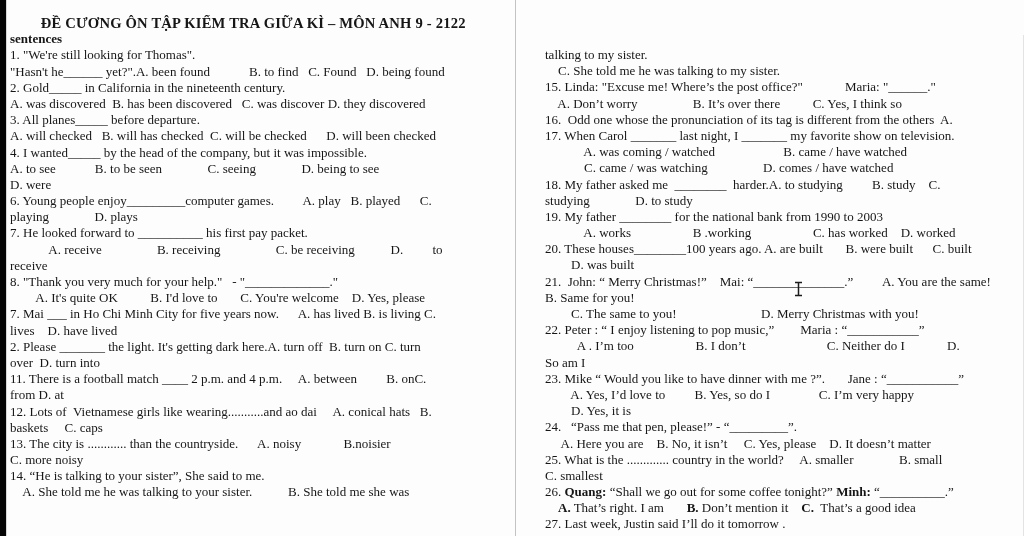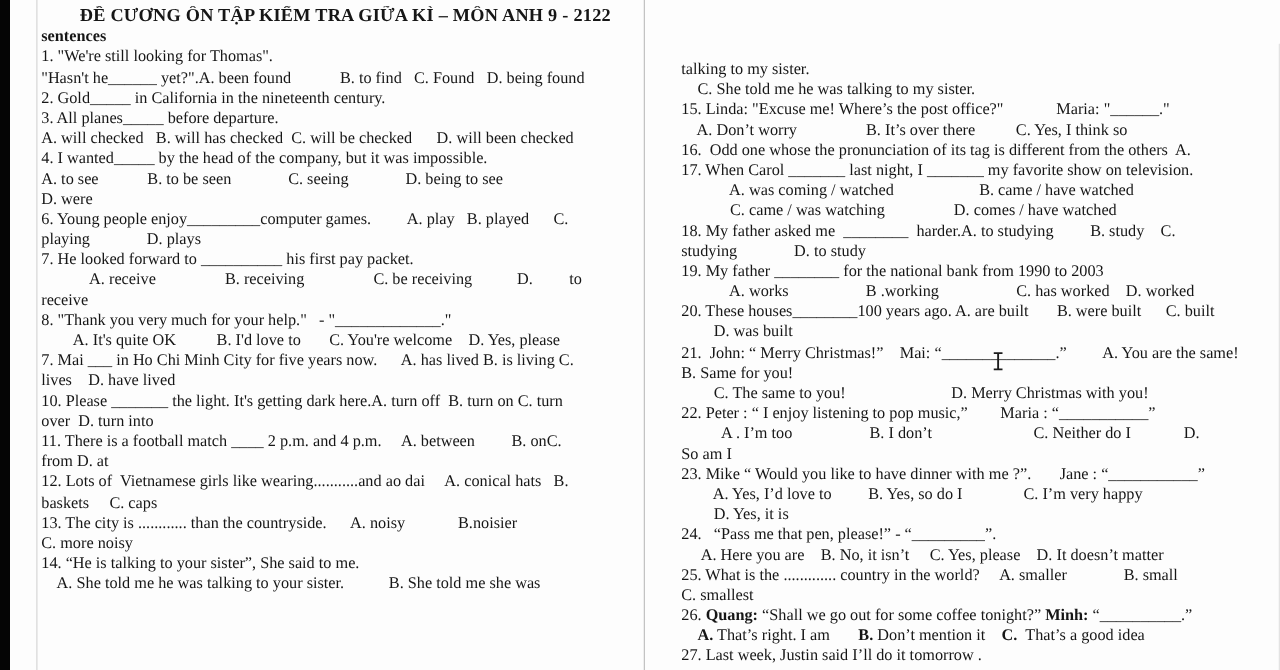--- a/index.html
+++ b/index.html
@@ -17,23 +17,23 @@
     background: #050505;
   }
 
   .page {
     position: absolute; top: 0; height: 536px;
     box-sizing: border-box;
     background: #fdfdfd;
     overflow: hidden;
   }
   .page-left {
-    left: 29px; width: 504px;
+    left: 6px; width: 504px;
     border-left: 1px solid #d8d8d8;
-    padding: 5px 0 0 3px;
+    padding: 15px 0 0 3px;
   }
   .page-right {
     left: 516px; width: 508px;
     padding: 12px 0 0 29px;
     border-right: 1px solid #e3e3e3;
     margin-top: 35px;
   }
   .divider {
     position: absolute; left: 515px; top: 0;
     width: 1px; height: 536px;
@@ -60,35 +60,36 @@
 <div class="screen">
   <div class="edge-bar"></div>
 
   <div class="page page-left">
     <div id="left-lines">
         <div class="line doc-title"><span class="b">        ĐỀ CƯƠNG ÔN TẬP KIỂM TRA GIỮA KÌ – MÔN ANH 9 - 2122</span></div>
         <div class="line"><span class="b">sentences</span></div>
         <div class="line">1. "We're still looking for Thomas".</div>
         <div class="line">"Hasn't he______ yet?".A. been found            B. to find   C. Found   D. being found</div>
         <div class="line">2. Gold_____ in California in the nineteenth century.</div>
+        <div class="line">A. was discovered  B. has been discovered   C. was discover D. they discovered</div>
         <div class="line">3. All planes_____ before departure.</div>
         <div class="line">A. will checked   B. will has checked  C. will be checked      D. will been checked</div>
         <div class="line">4. I wanted_____ by the head of the company, but it was impossible.</div>
         <div class="line">A. to see            B. to be seen              C. seeing              D. being to see</div>
         <div class="line">D. were</div>
         <div class="line">6. Young people enjoy_________computer games.         A. play   B. played      C.</div>
         <div class="line">playing              D. plays</div>
         <div class="line">7. He looked forward to __________ his first pay packet.</div>
         <div class="line">            A. receive                 B. receiving                 C. be receiving           D.         to</div>
         <div class="line">receive</div>
         <div class="line">8. "Thank you very much for your help."   - "_____________."</div>
         <div class="line">        A. It's quite OK          B. I'd love to       C. You're welcome    D. Yes, please</div>
         <div class="line">7. Mai ___ in Ho Chi Minh City for five years now.      A. has lived B. is living C.</div>
         <div class="line">lives    D. have lived</div>
-        <div class="line">10. Please _______ the light. It's getting dark here.A. turn off  B. turn on C. turn</div>
+        <div class="line">2. Please _______ the light. It's getting dark here.A. turn off  B. turn on C. turn</div>
         <div class="line">over  D. turn into</div>
         <div class="line">11. There is a football match ____ 2 p.m. and 4 p.m.     A. between         B. onC.</div>
         <div class="line">from D. at</div>
         <div class="line">12. Lots of  Vietnamese girls like wearing...........and ao dai     A. conical hats   B.</div>
         <div class="line">baskets     C. caps</div>
         <div class="line">13. The city is ............ than the countryside.      A. noisy             B.noisier</div>
         <div class="line">C. more noisy</div>
         <div class="line">14. “He is talking to your sister”, She said to me.</div>
         <div class="line">    A. She told me he was talking to your sister.           B. She told me she was</div>
       </div>

